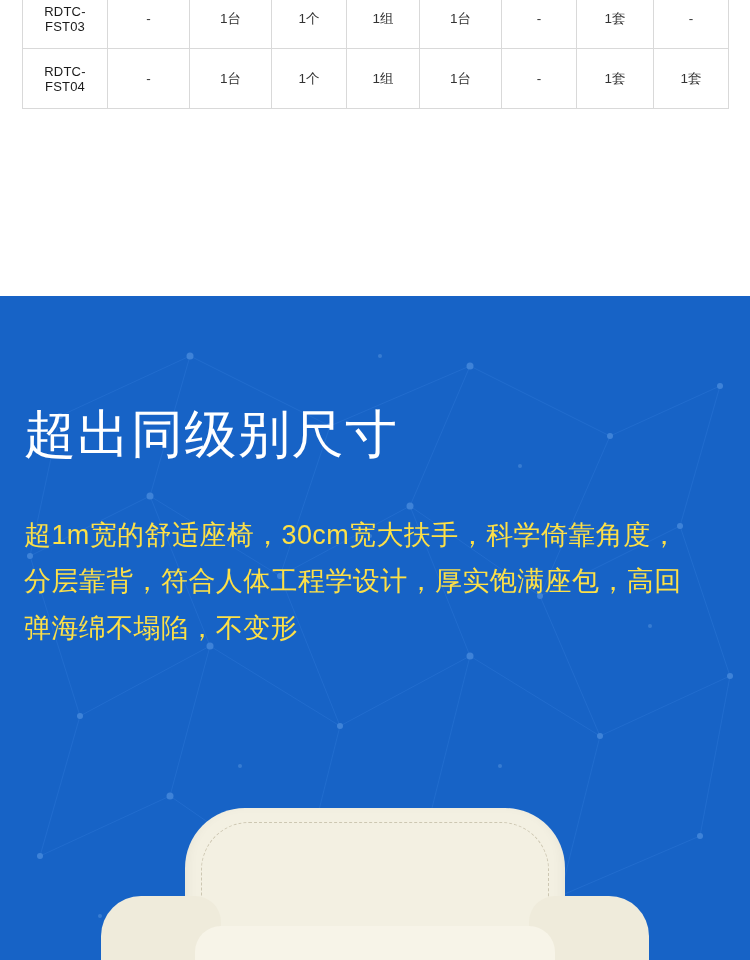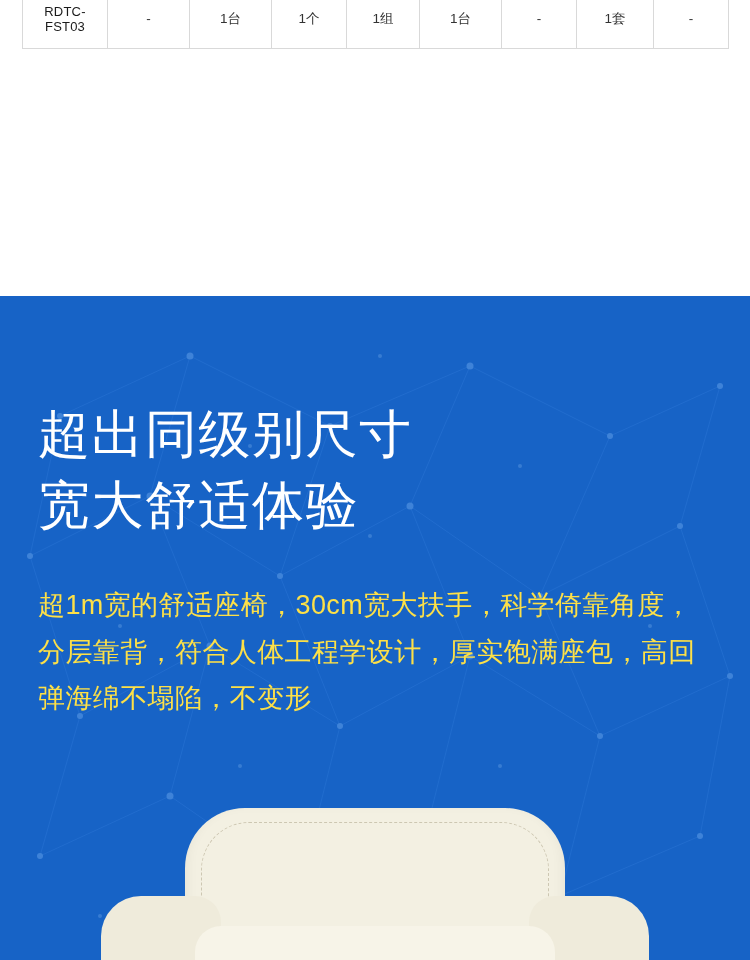--- a/index.html
+++ b/index.html
@@ -66,21 +66,21 @@
     overflow: hidden;
   }
   .banner .bg-deco {
     position: absolute;
     inset: 0;
     opacity: 0.5;
   }
   .banner-inner {
     position: relative;
     z-index: 3;
-    padding: 103px 44px 0 38px;
+    padding: 103px 44px 0 24px;
   }
   .headline {
     color: #ffffff;
     font-size: 52px;
     line-height: 1.36;
     font-weight: 400;
     letter-spacing: 1.5px;
     font-family: "DejaVu Sans", "Liberation Sans", sans-serif;
   }
   .subcopy {
@@ -166,20 +166,31 @@
         <tr>
           <td class="model">RDTC-FST03</td>
           <td>-</td>
           <td>1台</td>
           <td>1个</td>
           <td>1组</td>
           <td>1台</td>
           <td>-</td>
           <td>1套</td>
           <td>-</td>
+        </tr>
+        <tr>
+          <td class="model">RDTC-FST04</td>
+          <td>-</td>
+          <td>1台</td>
+          <td>1个</td>
+          <td>1组</td>
+          <td>1台</td>
+          <td>-</td>
+          <td>1套</td>
+          <td>1套</td>
         </tr>
       </tbody>
     </table>
   </div>
 
   <section class="banner">
 
     <svg class="bg-deco" viewBox="0 0 750 664" preserveAspectRatio="none">
       <g stroke="#2f79d8" stroke-width="1" fill="none" opacity="0.85">
         <path d="M60 120 L190 60 L330 130 L470 70 L610 140 L720 90"></path>
@@ -229,21 +240,20 @@
         <circle cx="240" cy="470" r="2"></circle>
           <circle cx="500" cy="470" r="2"></circle>
         <circle cx="640" cy="620" r="2"></circle>
           <circle cx="370" cy="240" r="2"></circle>
       </g>
     </svg>
 
     <div class="banner-inner">
       <h1 class="headline">
         <span>超出同级别尺寸</span><br>
-        <span>宽大舒适体验</span>
       </h1>
       <p class="subcopy">超1m宽的舒适座椅，30cm宽大扶手，科学倚靠角度，分层靠背，符合人体工程学设计，厚实饱满座包，高回弹海绵不塌陷，不变形</p>
     </div>
 
     <div class="chair">
       <div class="chair-back"></div>
       <div class="chair-arm-l"></div>
       <div class="chair-arm-r"></div>
       <div class="chair-seat"></div>
     </div>

